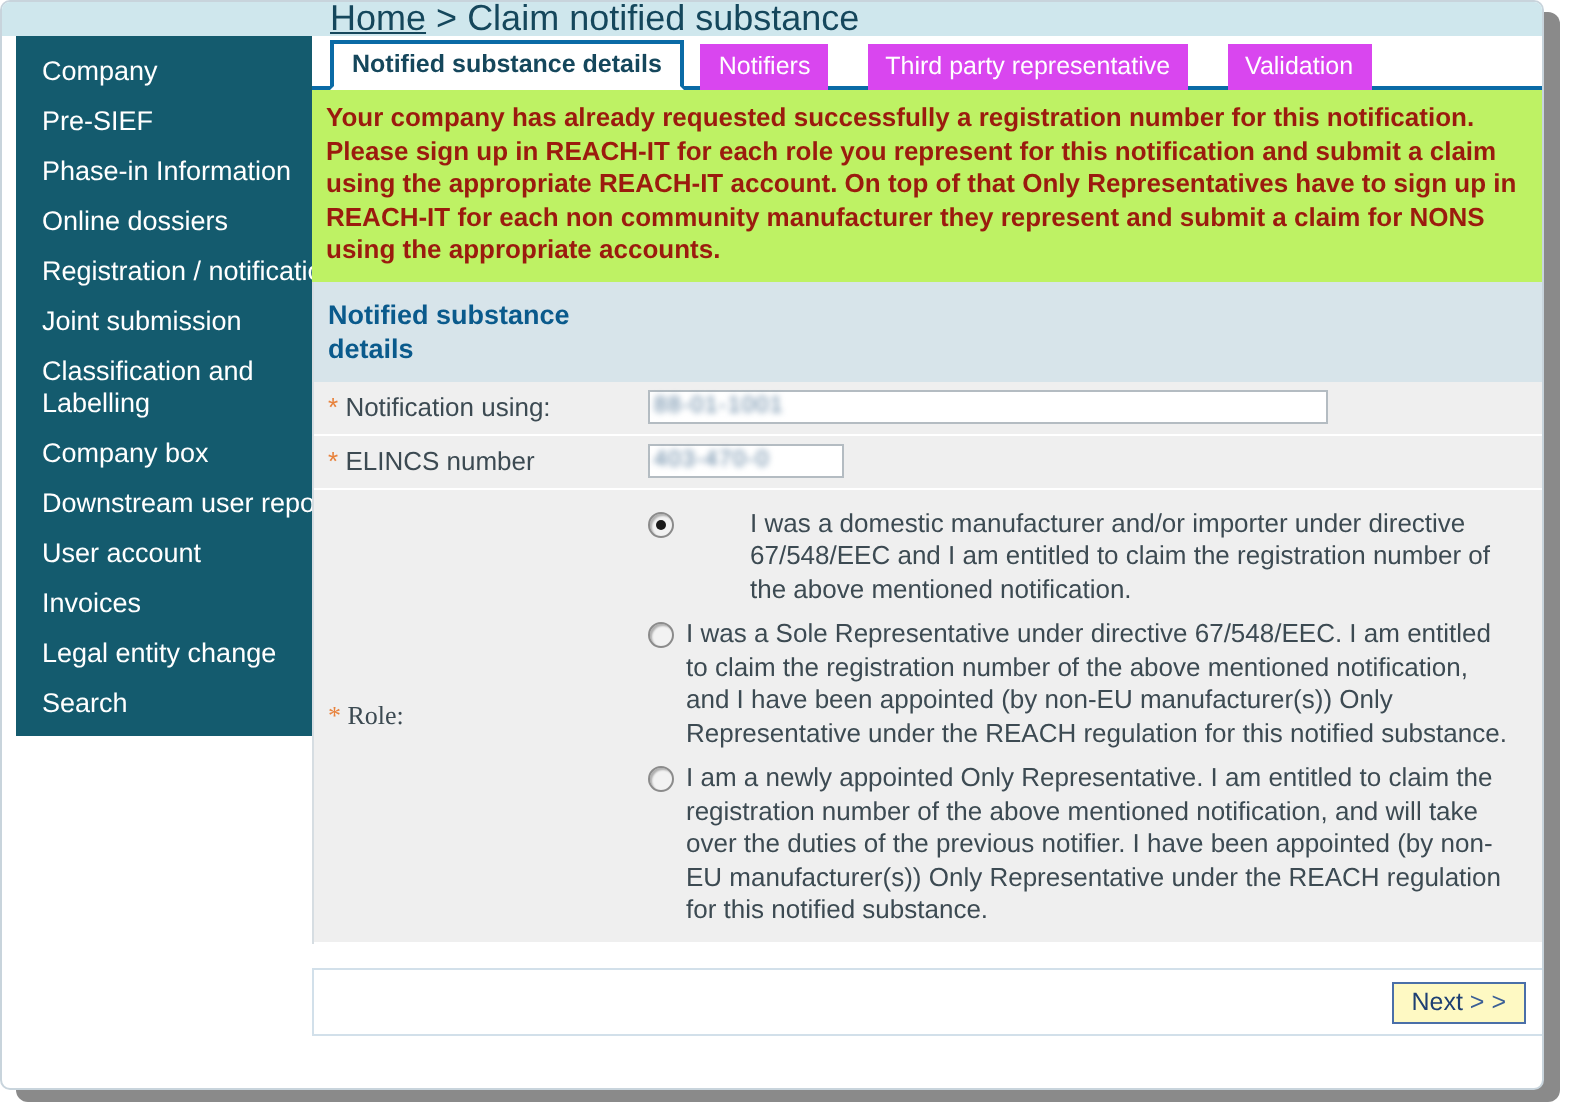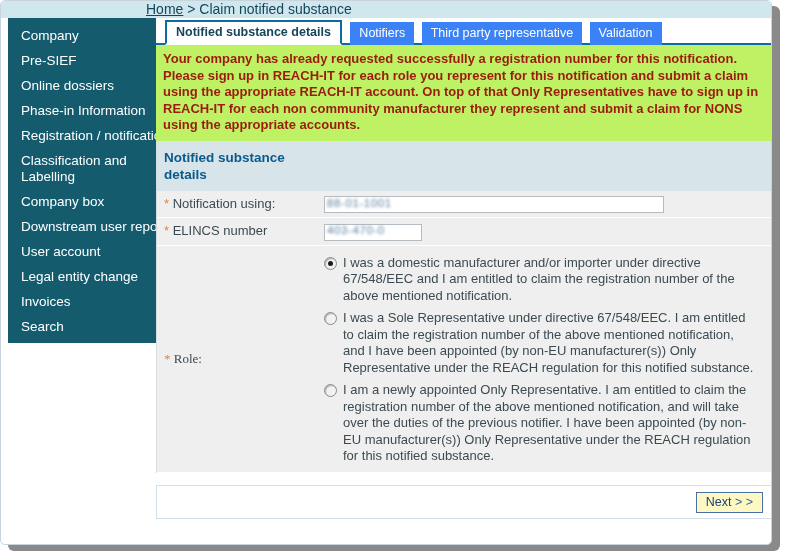--- a/index.html
+++ b/index.html
@@ -42,23 +42,23 @@
   
   .crumbbar {
     position: absolute;
     left: 0; top: 0;
     width: 772px;
     height: 17px;
     background: #cfe7ed;
   }
   .crumb-inner {
     position: absolute;
-    left: 145px;
+    left: 164px;
     top: 0px;
-    font-size: 14px;
+    font-size: 18px;
     color: #15475c;
     line-height: 17px;
     white-space: nowrap;
   }
   .crumb-home {
     color: #15475c;
     text-decoration: underline;
   }
 
   
@@ -101,23 +101,23 @@
     height: 23px;
     line-height: 23px;
     margin-top: 4px;
     padding: 0 9px;
     font-size: 12.5px;
     vertical-align: top;
     box-sizing: border-box;
     cursor: pointer;
   }
   .tab.inactive {
-    background: #3b82f6;
+    background: #d946ef;
     color: #ffffff;
-    margin-right: 3px;
+    margin-right: 15px;
   }
   .tab.active {
     background: #ffffff;
     color: #15475c;
     font-weight: bold;
     border: 2px solid #0a6ba6;
     border-bottom: 2px solid #ffffff;
     height: 25px;
     line-height: 21px;
     margin-top: 2px;
@@ -211,21 +211,21 @@
     pointer-events: none;
     white-space: nowrap;
   }
 
   
   .optrow {
     display: flex;
     align-items: flex-start;
     padding: 3px 8px 3px 0;
   }
-  .optrow:first-child { padding-top: 5px; }
+  .optrow:first-child { padding-top: 5px; gap: 32px; }
   .radio {
     flex: 0 0 auto;
     width: 13px;
     height: 13px;
     margin: 2px 6px 0 0;
     border: 1px solid #8b8b8b;
     border-radius: 50%;
     background: #f2f2f2;
     position: relative;
     box-shadow: inset 1px 1px 1px rgba(0,0,0,0.28);
@@ -281,29 +281,30 @@
       <div class="crumb-inner">
         <a class="crumb-home" href="#">Home</a>
         <span>&gt;</span>
         <span>Claim notified substance</span>
       </div>
     </div>
 
     <nav class="sidenav">
       <div class="nav-item">Company</div>
       <div class="nav-item">Pre-SIEF</div>
+      <div class="nav-item">Phase-in Information</div>
       <div class="nav-item">Online dossiers</div>
-      <div class="nav-item">Phase-in Information</div>
       <div class="nav-item">Registration / notification</div>
+      <div class="nav-item">Joint submission</div>
       <div class="nav-item">Classification and Labelling</div>
       <div class="nav-item">Company box</div>
       <div class="nav-item">Downstream user report</div>
       <div class="nav-item">User account</div>
+      <div class="nav-item">Invoices</div>
       <div class="nav-item">Legal entity change</div>
-      <div class="nav-item">Invoices</div>
       <div class="nav-item">Search</div>
     </nav>
 
     <div class="content">
 
       <div class="tabbar">
         <div class="tab active">Notified substance details</div>
         <div class="tab inactive">Notifiers</div>
         <div class="tab inactive">Third party representative</div>
         <div class="tab inactive">Validation</div>

